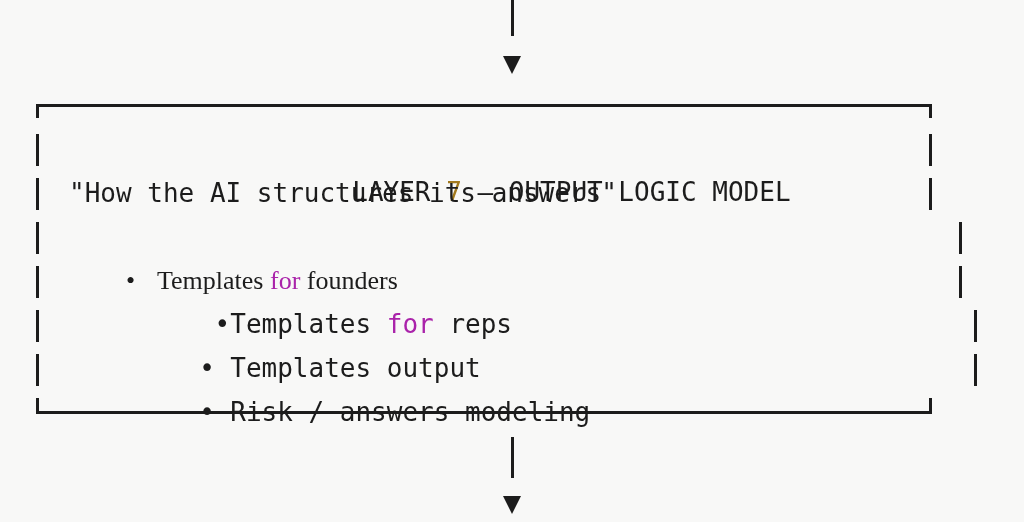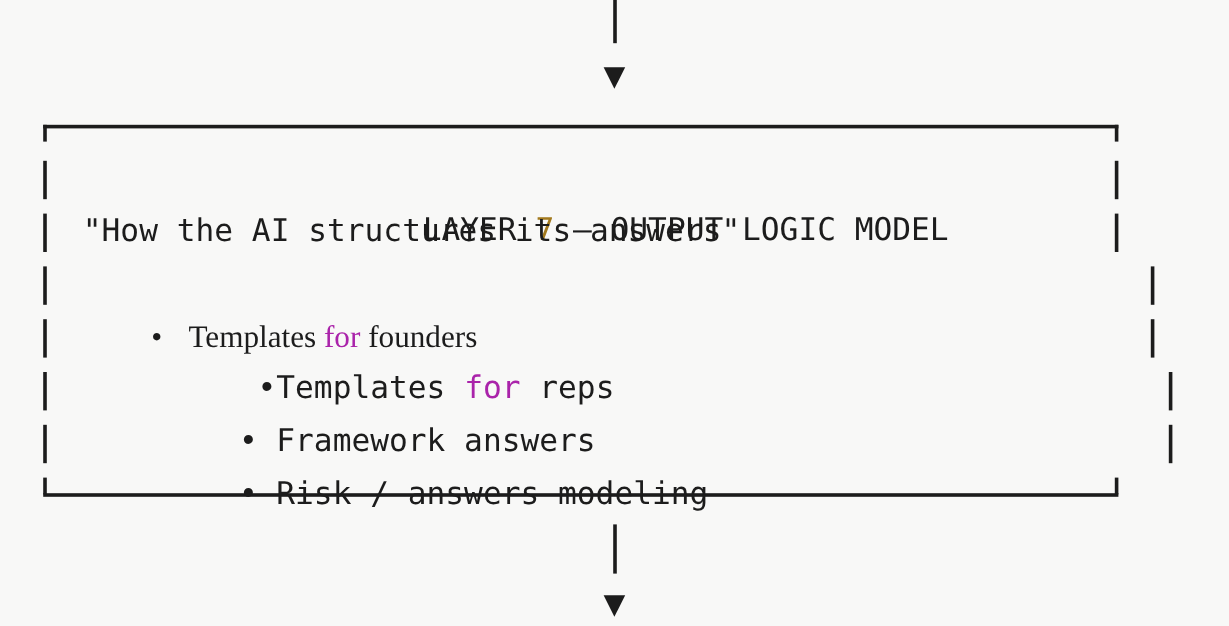--- a/index.html
+++ b/index.html
@@ -172,21 +172,21 @@
     </div>
 
     <div class="box-row row-bullet" style="top:156px;text-align:right;">
       <span class="row-inner">
         <span class="bullet-dot">•</span><span>Templates </span><span class="tok-kw">for</span><span> reps</span>
       </span>
     </div>
 
     <div class="box-row row-bullet" style="top:200px;">
       <span class="row-inner">
-        <span class="bullet-dot">•</span><span>Framework answers</span>
+        <span class="bullet-dot">•</span><span>Templates output</span>
       </span>
     </div>
 
     <div class="box-row row-bullet" style="top:244px;">
       <span class="row-inner">
         <span class="bullet-dot">•</span><span>Risk / answers modeling</span>
       </span>
     </div>
 
   </div>

